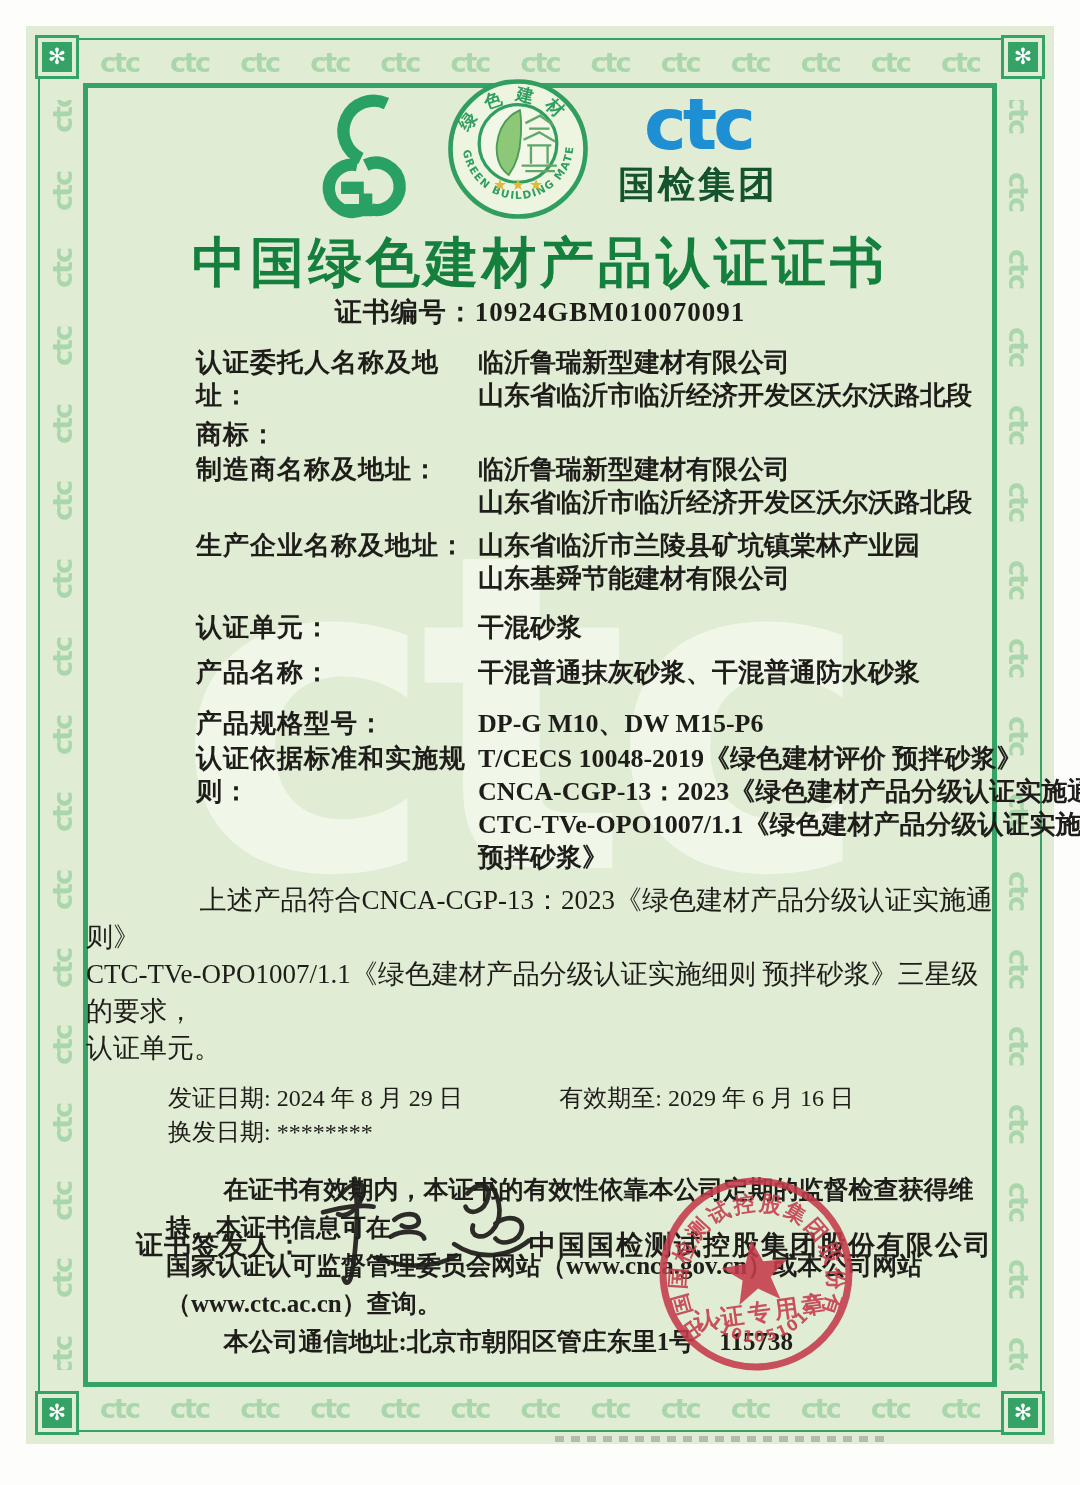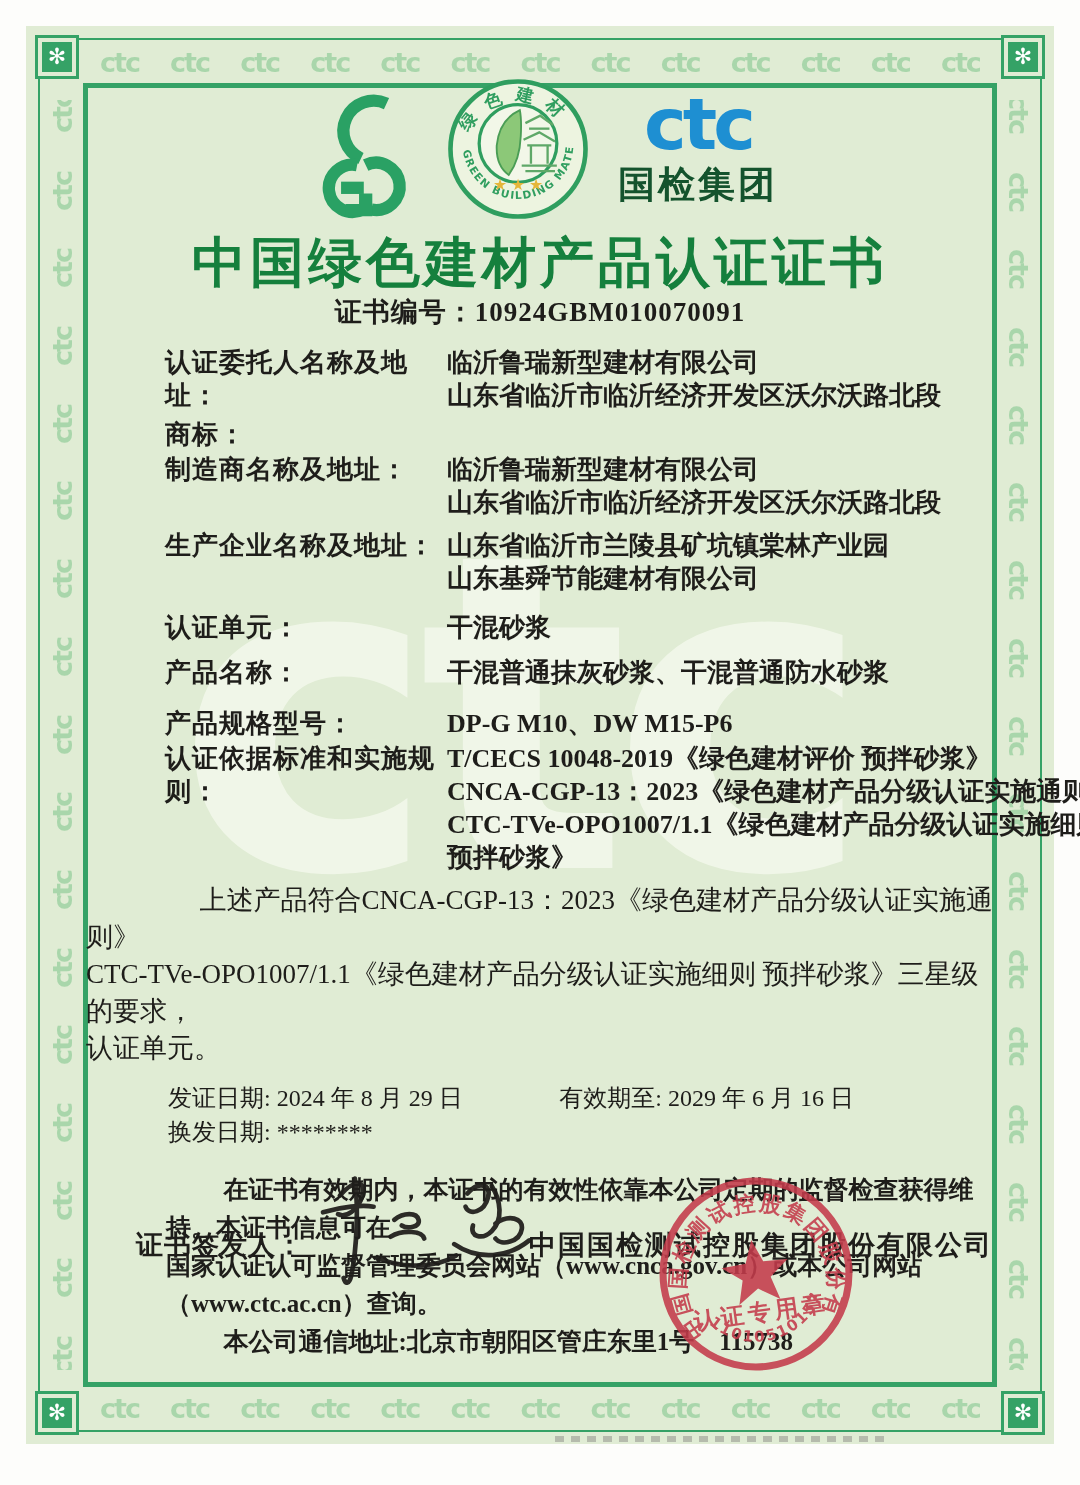--- a/index.html
+++ b/index.html
@@ -56,21 +56,21 @@
   .ctc-sub{
     font-family:"DejaVu Sans","Liberation Sans",sans-serif; font-weight:800;
     font-size:37px; color:#14532d; letter-spacing:3px; margin-top:4px;
   }
   h1.title{
     margin:12px 0 0 0; text-align:center; font-size:54px; letter-spacing:4px;
     color:#15803d; font-weight:900; line-height:1.15;
   }
   .certno{ text-align:center; font-size:27px; font-weight:bold; letter-spacing:1px;}
   .fields{margin-top:16px; padding-left:79px; font-size:26px;}
-  .frow{display:flex; align-items:flex-start;}
+  .frow{display:flex; align-items:flex-start;margin-left:31px;}
   .frow .flabel{width:282px; flex:0 0 282px; font-weight:bold; letter-spacing:1px; line-height:33px;}
   .frow .fvals{flex:1; font-weight:bold; line-height:33px; white-space:nowrap;}
   .mt6{margin-top:6px;} .mt2{margin-top:2px;} .mt10{margin-top:10px;}
   .mt16{margin-top:16px;} .mt12{margin-top:12px;} .mt18{margin-top:18px;}
   .mt20{margin-top:20px;}
   .statement{margin-top:8px; font-size:27px; font-weight:normal; line-height:37px;}
   .statement .ind{text-indent:4.2em;}
   .dates{margin-top:14px; padding:0 140px 0 82px; font-size:24px; line-height:34px;}
   .dates .row1{display:flex; justify-content:space-between;}
   .notice{margin-top:22px; padding:0 6px 0 80px; font-size:25px; font-weight:600; line-height:38px;}

